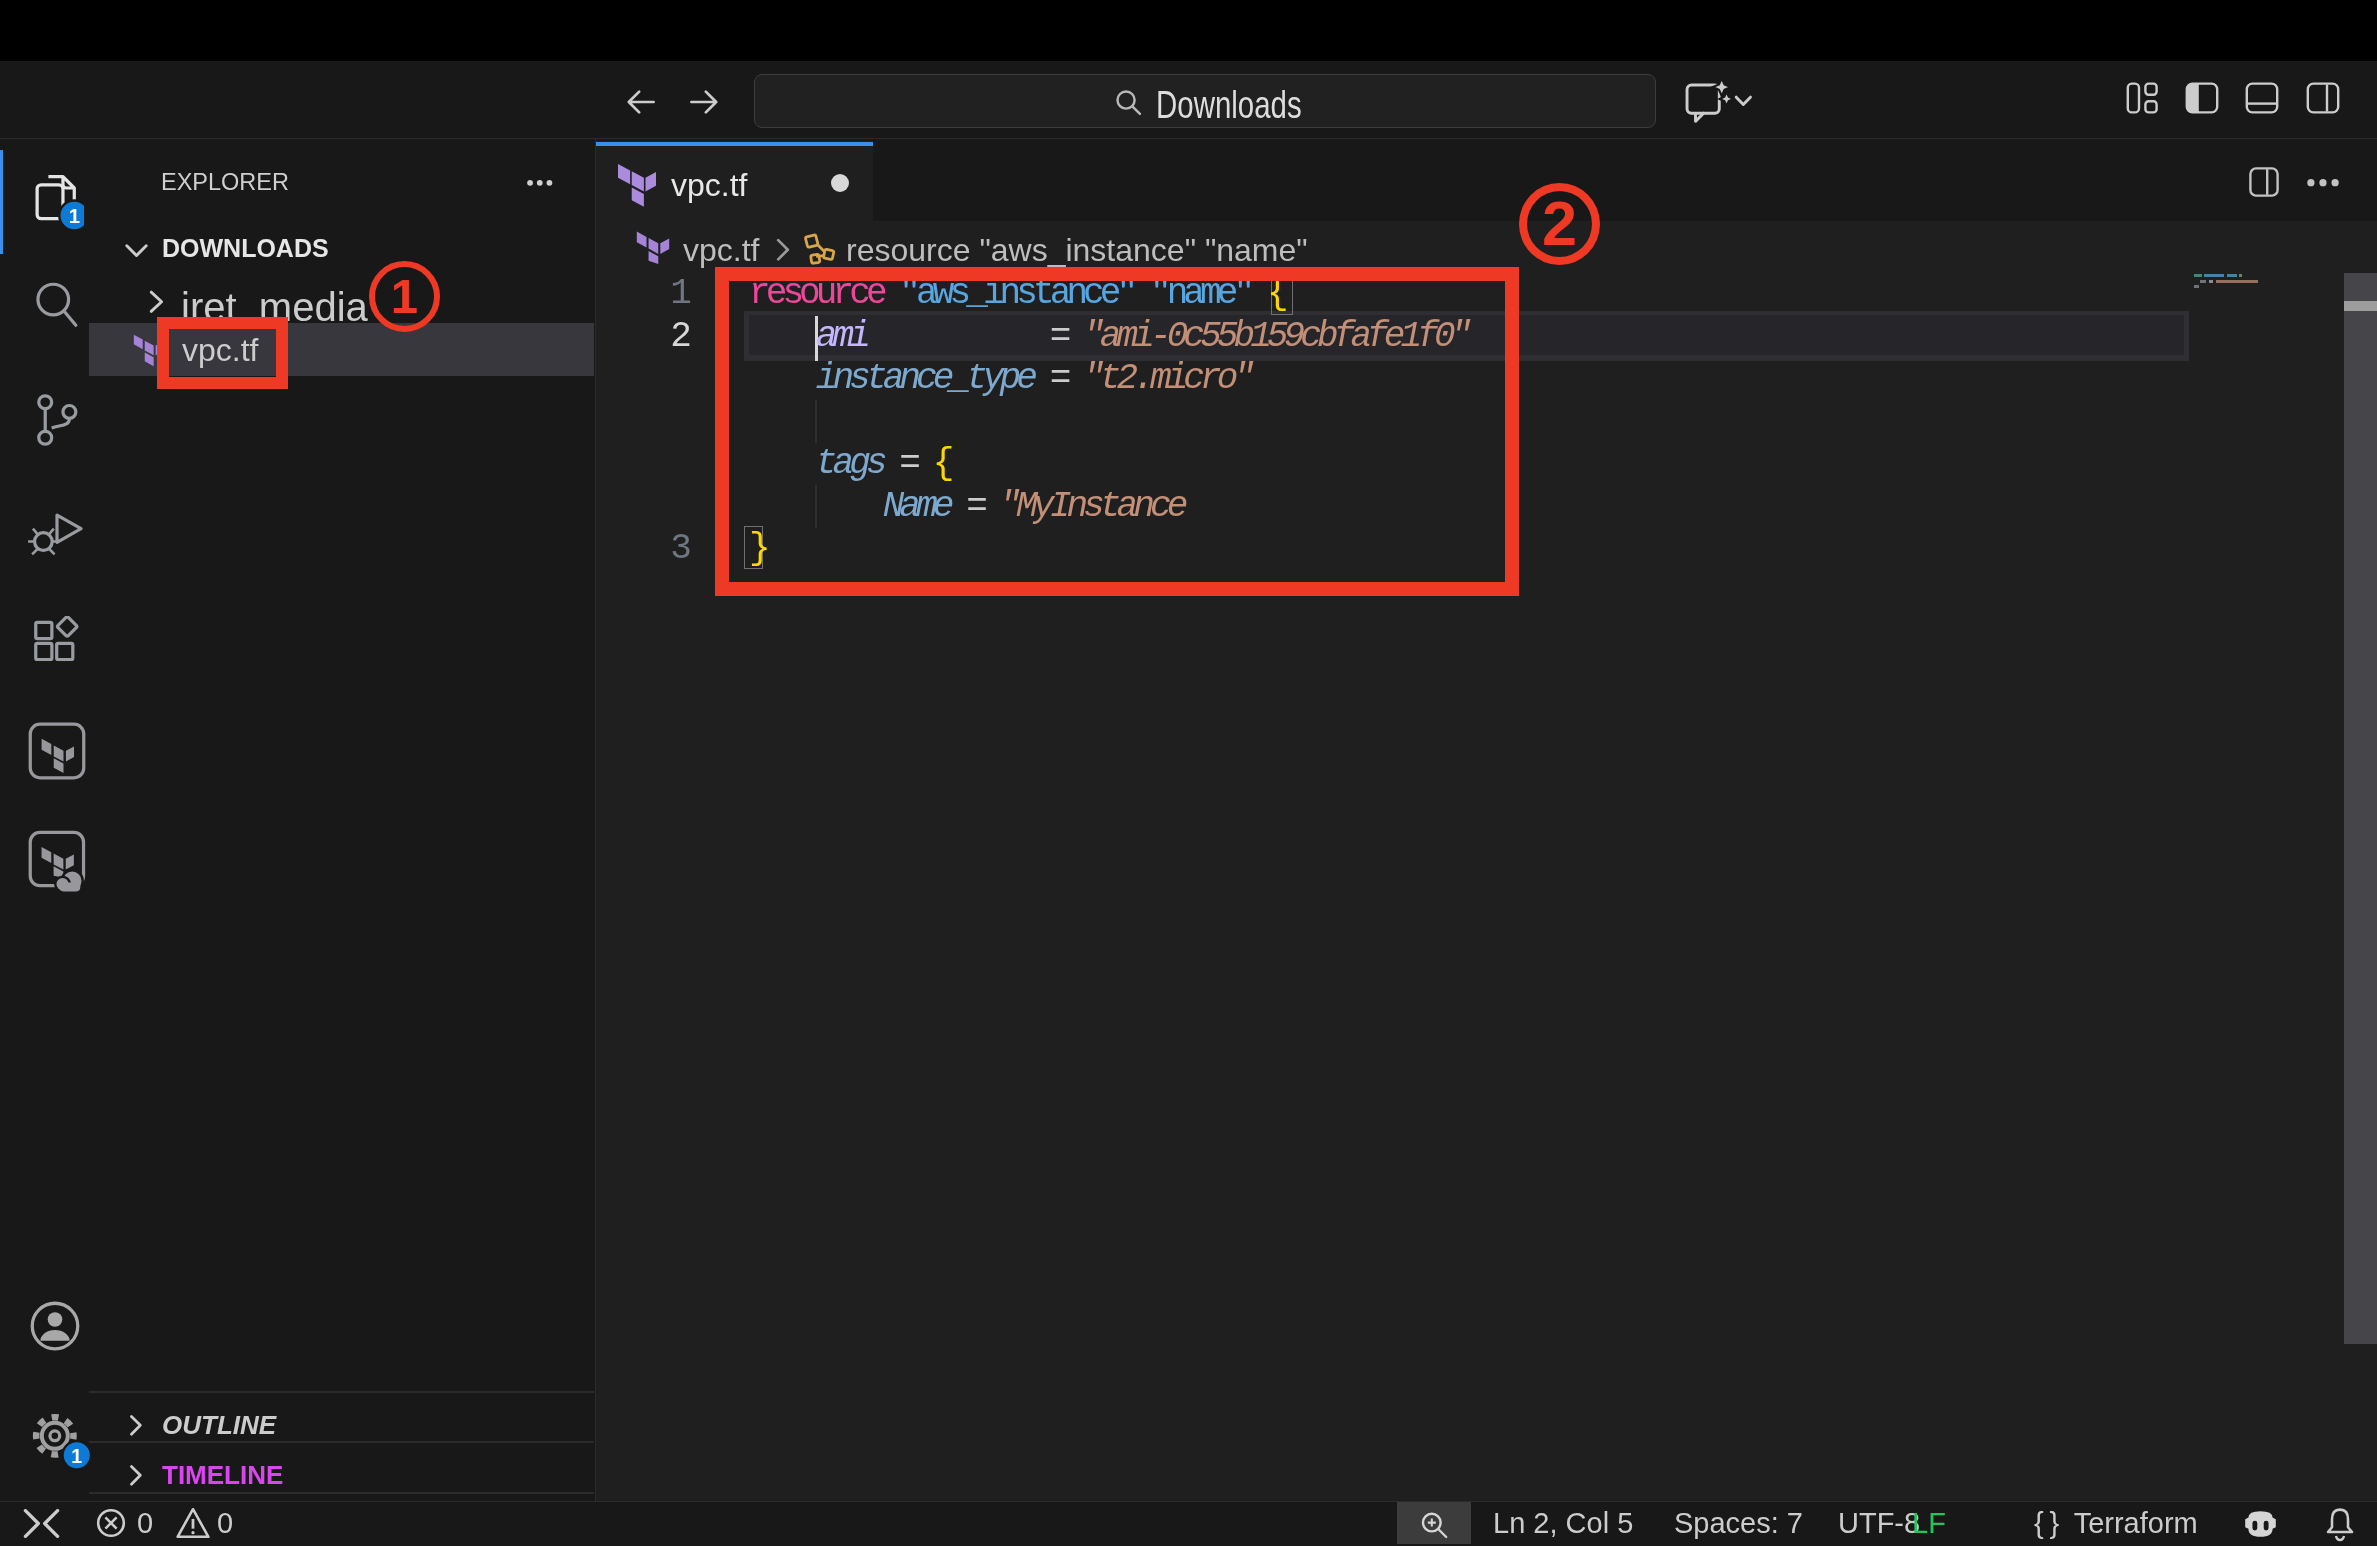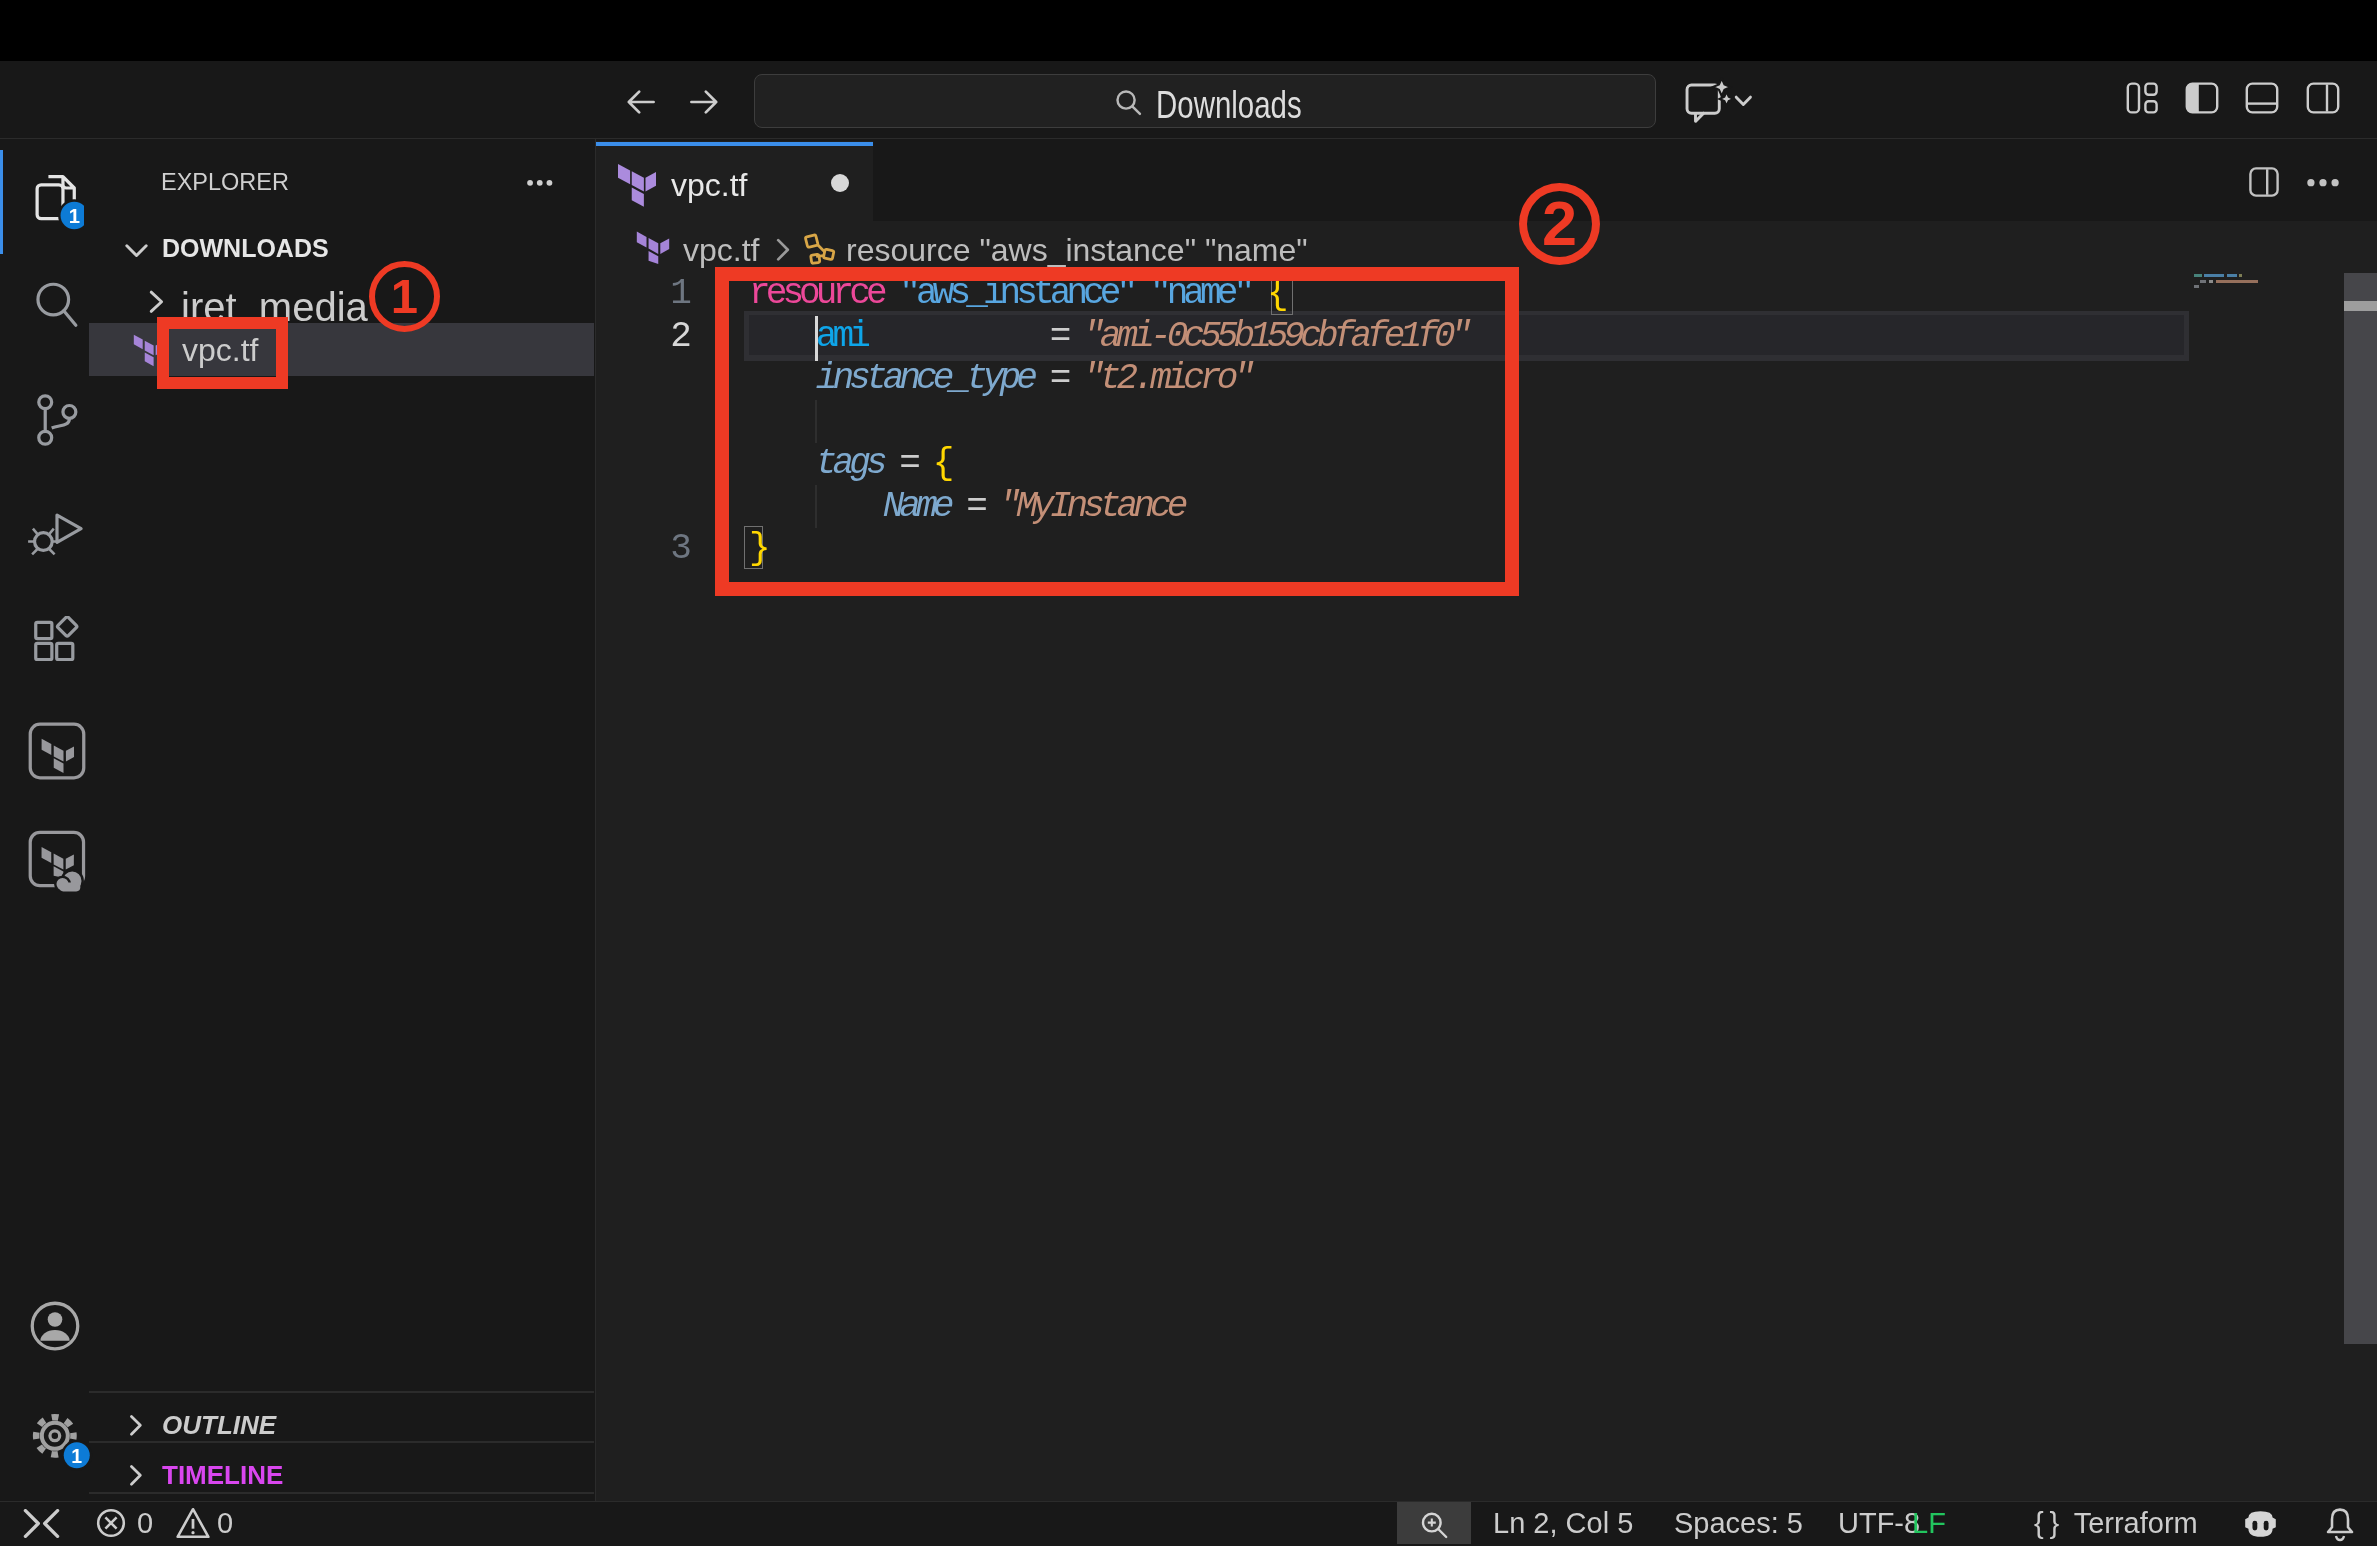--- a/index.html
+++ b/index.html
@@ -231,21 +231,21 @@
 <div class="abs mono" style="left:566px;top:273px;width:121px;height:42px;line-height:42px;font-size:36px;letter-spacing:-4.9px;color:#6e7681;text-align:right;">1</div>
 <div class="abs mono" style="left:566px;top:316px;width:121px;height:42px;line-height:42px;font-size:36px;letter-spacing:-4.9px;color:#d7d7d7;text-align:right;">2</div>
 <div class="abs mono" style="left:566px;top:528px;width:121px;height:42px;line-height:42px;font-size:36px;letter-spacing:-4.9px;color:#6e7681;text-align:right;">3</div>
 
 <div class="abs" style="left:1271px;top:279px;width:22px;height:36px;border:1.6px solid #707070;"></div>
 <div class="abs" style="left:744px;top:526px;width:19.4px;height:43px;border:1.6px solid #707070;"></div>
 
 <div class="abs" style="left:815px;top:316px;width:3.2px;height:45px;background:#d8d8d8;"></div>
 
 <div class="abs mono" style="left:749px;top:273px;white-space:pre;font-size:36px;letter-spacing:-4.9px;line-height:42px;height:42px;"><span style="color:#ec4899">resource</span> <span style="color:#58a6e0">"aws_instance"</span> <span style="color:#58a6e0">"name"</span> <span style="color:#ffd700">{</span></div>
-<div class="abs mono" style="left:749px;top:316px;white-space:pre;font-size:36px;letter-spacing:-4.9px;line-height:42px;height:42px;"><span style="color:#0ea5e9;">    ami</span>           <span style="color:#cccccc">=</span> <span style="color:#c38f77;font-style:italic">"ami-0c55b159cbfafe1f0"</span></div>
+<div class="abs mono" style="left:749px;top:316px;white-space:pre;font-size:36px;letter-spacing:-4.9px;line-height:42px;height:42px;"><span style="color:#c4b5fd;font-style:italic">    ami</span>           <span style="color:#cccccc">=</span> <span style="color:#c38f77;font-style:italic">"ami-0c55b159cbfafe1f0"</span></div>
 <div class="abs mono" style="left:749px;top:358px;white-space:pre;font-size:36px;letter-spacing:-4.9px;line-height:42px;height:42px;"><span style="color:#7ea9ce;font-style:italic">    instance_type</span> <span style="color:#cccccc">=</span> <span style="color:#c38f77;font-style:italic">"t2.micro"</span></div>
 <div class="abs mono" style="left:749px;top:443px;white-space:pre;font-size:36px;letter-spacing:-4.9px;line-height:42px;height:42px;"><span style="color:#7ea9ce;font-style:italic">    tags</span> <span style="color:#cccccc">=</span> <span style="color:#ffd700">{</span></div>
 <div class="abs mono" style="left:749px;top:486px;white-space:pre;font-size:36px;letter-spacing:-4.9px;line-height:42px;height:42px;"><span style="color:#7ea9ce;font-style:italic">        Name</span> <span style="color:#cccccc">=</span> <span style="color:#c38f77;font-style:italic">"MyInstance</span></div>
 <div class="abs mono" style="left:749px;top:528px;white-space:pre;font-size:36px;letter-spacing:-4.9px;line-height:42px;height:42px;"><span style="color:#ffd700">}</span></div>
 
 <div class="abs" style="left:2194px;top:274px;width:8px;height:3.2px;background:#47837b;"></div>
 <div class="abs" style="left:2204px;top:274px;width:20px;height:3.2px;background:#4a7fa6;"></div>
 <div class="abs" style="left:2227px;top:274px;width:9.7px;height:3.2px;background:#4a7fa6;"></div>
 <div class="abs" style="left:2239px;top:274px;width:3.2px;height:3.2px;background:#7e7e55;"></div>
 <div class="abs" style="left:2200px;top:280px;width:5.7px;height:3.2px;background:#6f7277;"></div>
@@ -282,21 +282,21 @@
 </svg>
 <div class="abs" style="left:217px;top:1507px;font-size:29px;color:#cccccc;">0</div>
 
 <div class="abs" style="left:1397px;top:1502px;width:74px;height:42px;background:#3c3c3c;"></div>
 <svg class="abs" style="left:1417px;top:1509px;" width="36" height="32" viewBox="0 0 44 40">
   <circle cx="18" cy="17" r="11" stroke="#d5d5d5" stroke-width="3" fill="none"></circle>
   <path d="M26 25 L36 35" stroke="#d5d5d5" stroke-width="3" stroke-linecap="round"></path>
   <path d="M13 17 h10 M18 12 v10" stroke="#d5d5d5" stroke-width="2.6"></path>
 </svg>
 <div class="abs" style="left:1493px;top:1507px;font-size:29px;color:#cccccc;">Ln 2, Col 5</div>
-<div class="abs" style="left:1674px;top:1507px;font-size:29px;color:#cccccc;">Spaces: 5</div>
+<div class="abs" style="left:1674px;top:1507px;font-size:29px;color:#cccccc;">Spaces: 7</div>
 <div class="abs" style="left:1838px;top:1507px;font-size:29px;color:#cccccc;">UTF-8</div>
 <div class="abs" style="left:1912px;top:1507px;font-size:29px;color:#22c55e;">LF</div>
 <div class="abs" style="left:2034px;top:1507px;font-size:29px;color:#cccccc;">{ } Terraform</div>
 
 <svg class="abs" style="left:2242px;top:1506px;" width="37" height="36" viewBox="0 0 46 44">
   <path d="M8 14 q0-8 15-8 q15 0 15 8 l4 2 v10 l-4 2 q0 10 -15 10 q-15 0 -15 -10 l-4 -2 v-10 z" fill="#d5d5d5"></path>
   <rect x="13" y="18" width="6" height="12" rx="3" fill="#181818"></rect>
   <rect x="27" y="18" width="6" height="12" rx="3" fill="#181818"></rect>
 </svg>
 

